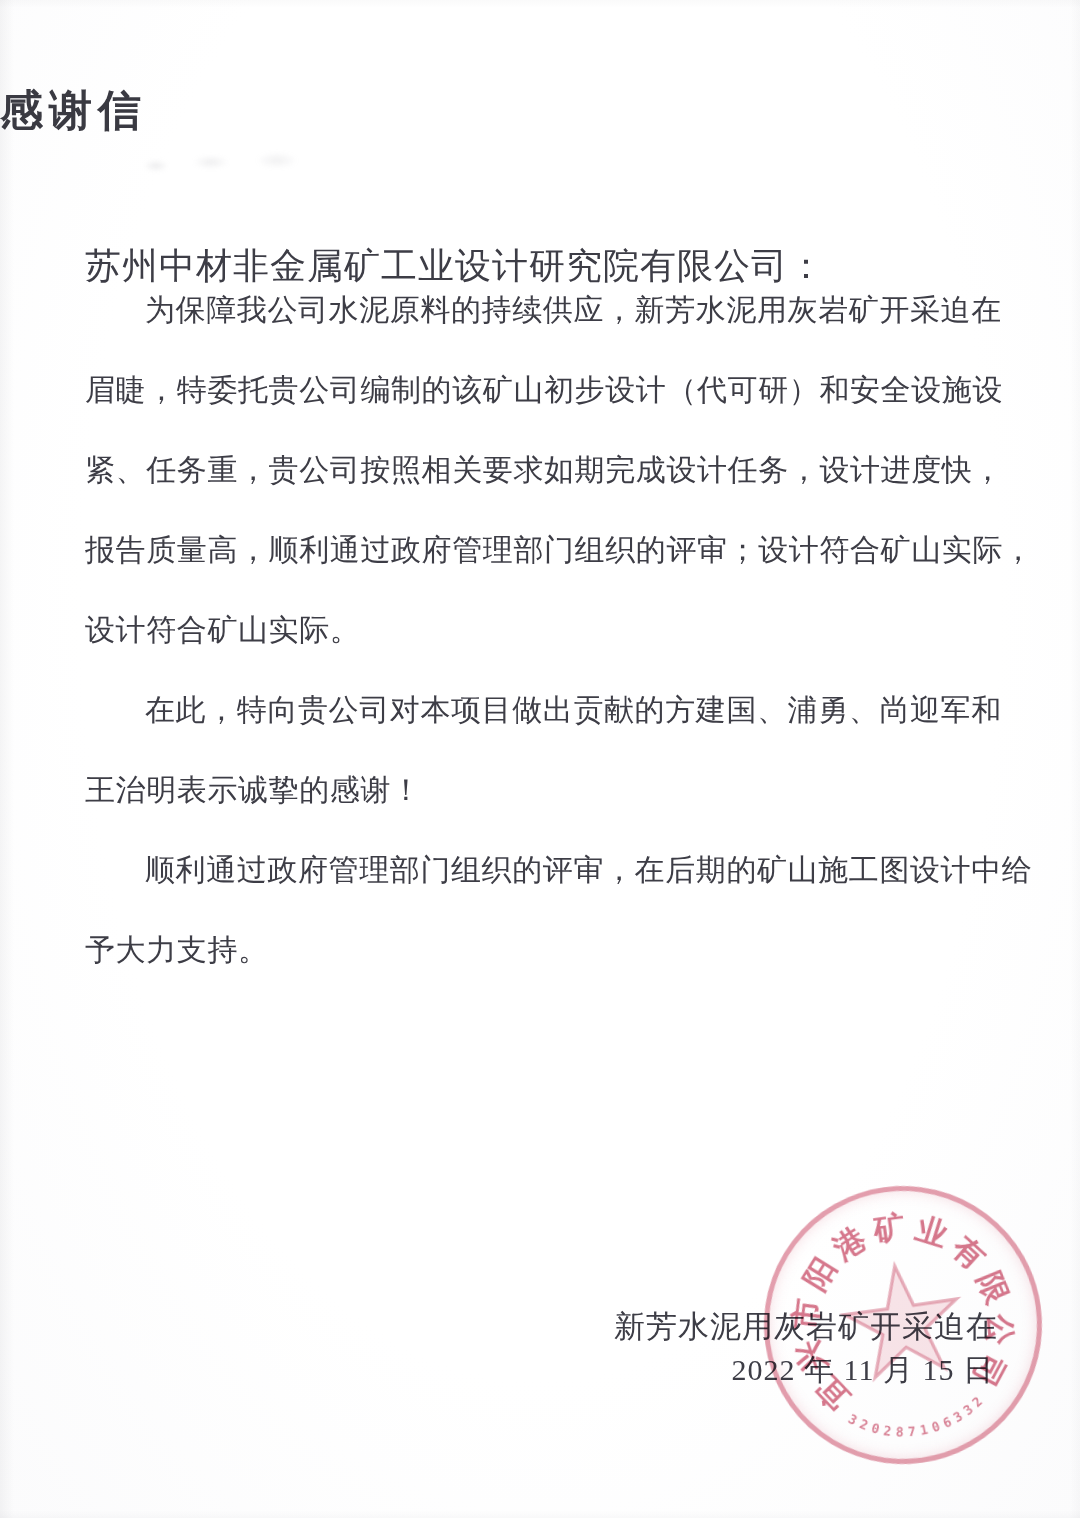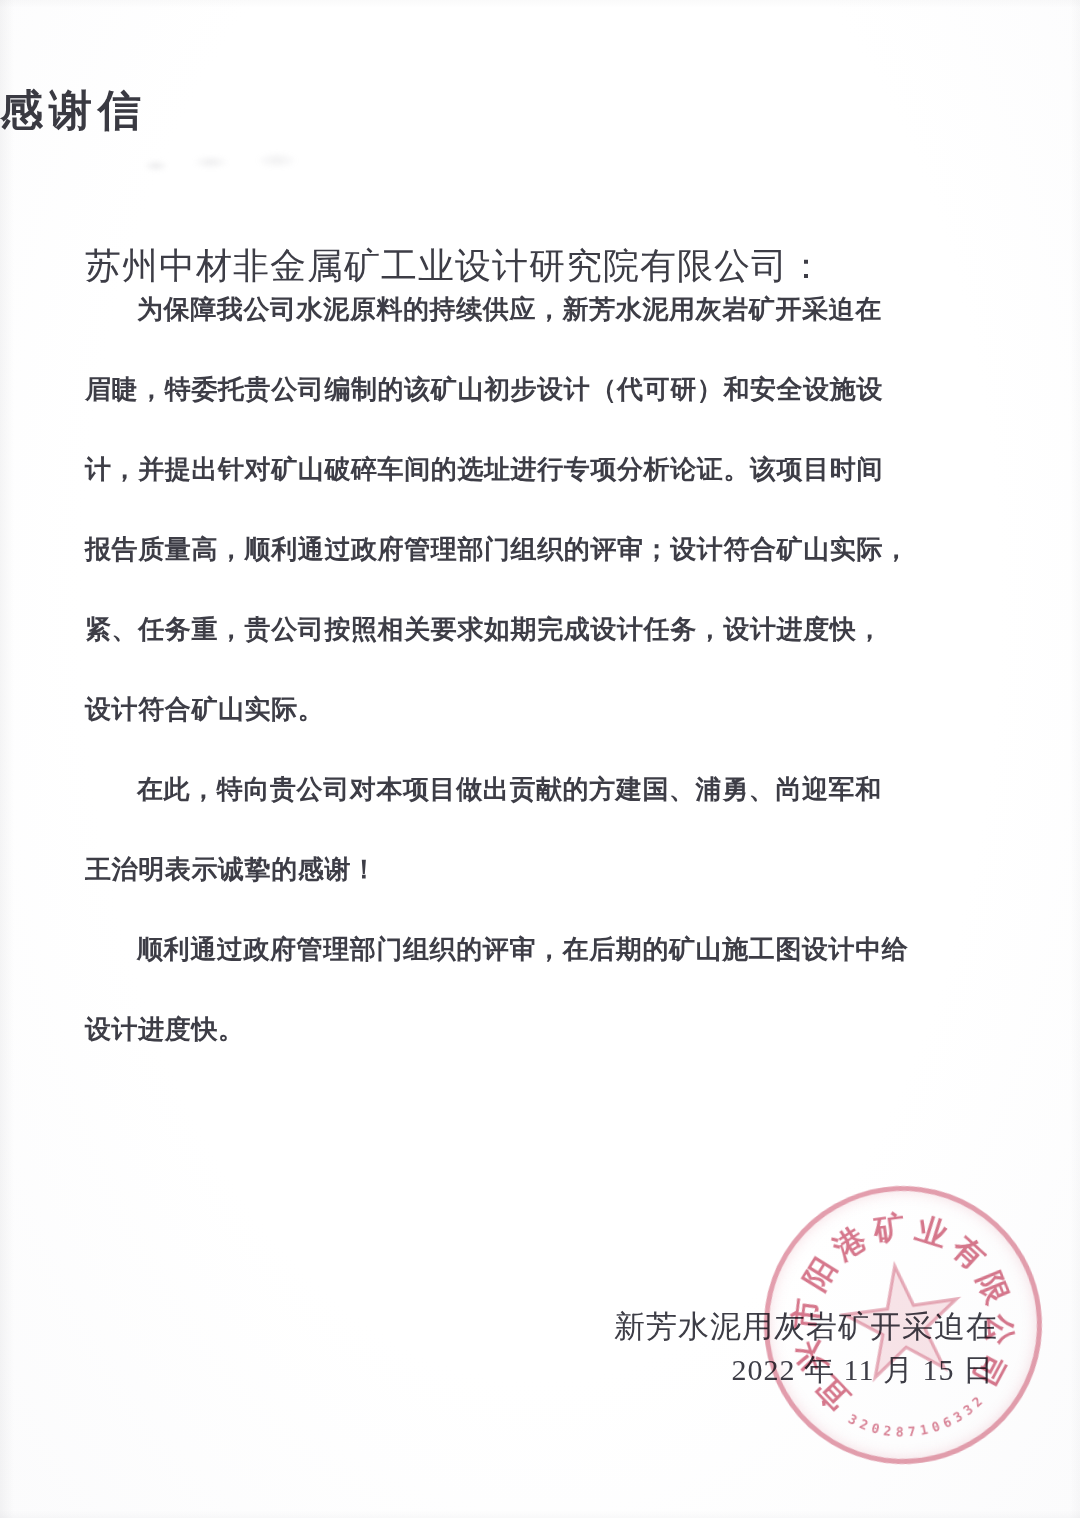--- a/index.html
+++ b/index.html
@@ -37,22 +37,22 @@
     filter:blur(2px);
   }
   .salutation{
     position:absolute;left:85px;top:202px;
     font-size:36px;letter-spacing:1px;white-space:nowrap;margin-top:40px;
   }
   .body-block{
     position:absolute;left:85px;top:270px;width:940px;
   }
   .line{
-    height:80px;line-height:80px;font-size:26px;
-    letter-spacing:0.6px;white-space:nowrap;font-weight:bold;
+    height:80px;line-height:80px;font-size:30px;
+    letter-spacing:0.6px;white-space:nowrap;
   }
   .line.indent{ text-indent:2em; }
   .signature{
     position:absolute;top:1306px;right:82px;
     font-size:31px;letter-spacing:1px;z-index:3;white-space:nowrap;
   }
   .date{
     position:absolute;top:1350px;right:86px;
     font-size:30px;letter-spacing:1px;z-index:3;white-space:nowrap;
   }
@@ -90,28 +90,27 @@
 
   <div class="title">感谢信</div>
 
   <div class="bleed-artifact"></div>
 
   <div class="salutation">苏州中材非金属矿工业设计研究院有限公司：</div>
 
   <div class="body-block">
     <div class="line indent">为保障我公司水泥原料的持续供应，新芳水泥用灰岩矿开采迫在</div>
     <div class="line">眉睫，特委托贵公司编制的该矿山初步设计（代可研）和安全设施设</div>
-    <div class="line">计，并提出针对矿山破碎车间的选址进行专项分析论证。该项目时间</div>
+    <div class="line">紧、任务重，贵公司按照相关要求如期完成设计任务，设计进度快，</div>
     <div class="line">报告质量高，顺利通过政府管理部门组织的评审；设计符合矿山实际，</div>
-    <div class="line">紧、任务重，贵公司按照相关要求如期完成设计任务，设计进度快，</div>
     <div class="line">设计符合矿山实际。</div>
     <div class="line indent">在此，特向贵公司对本项目做出贡献的方建国、浦勇、尚迎军和</div>
     <div class="line">王治明表示诚挚的感谢！</div>
     <div class="line indent">顺利通过政府管理部门组织的评审，在后期的矿山施工图设计中给</div>
-    <div class="line">设计进度快。</div>
+    <div class="line">予大力支持。</div>
   </div>
 
   <div class="signature">新芳水泥用灰岩矿开采迫在</div>
   <div class="date">2022 年 11 月 15 日</div>
 
   <div class="seal">
     <svg class="seal-star" viewBox="0 0 100 100">
       <polygon points="50,5 60,36.2 92.8,36.1 66.2,55.3 76.4,86.4 50,67 23.6,86.4 33.8,55.3 7.2,36.1 40,36.2" fill="rgba(214,104,128,0.18)" stroke="rgba(205,85,110,0.45)" stroke-width="2.5"></polygon>
     </svg>
     <div>

